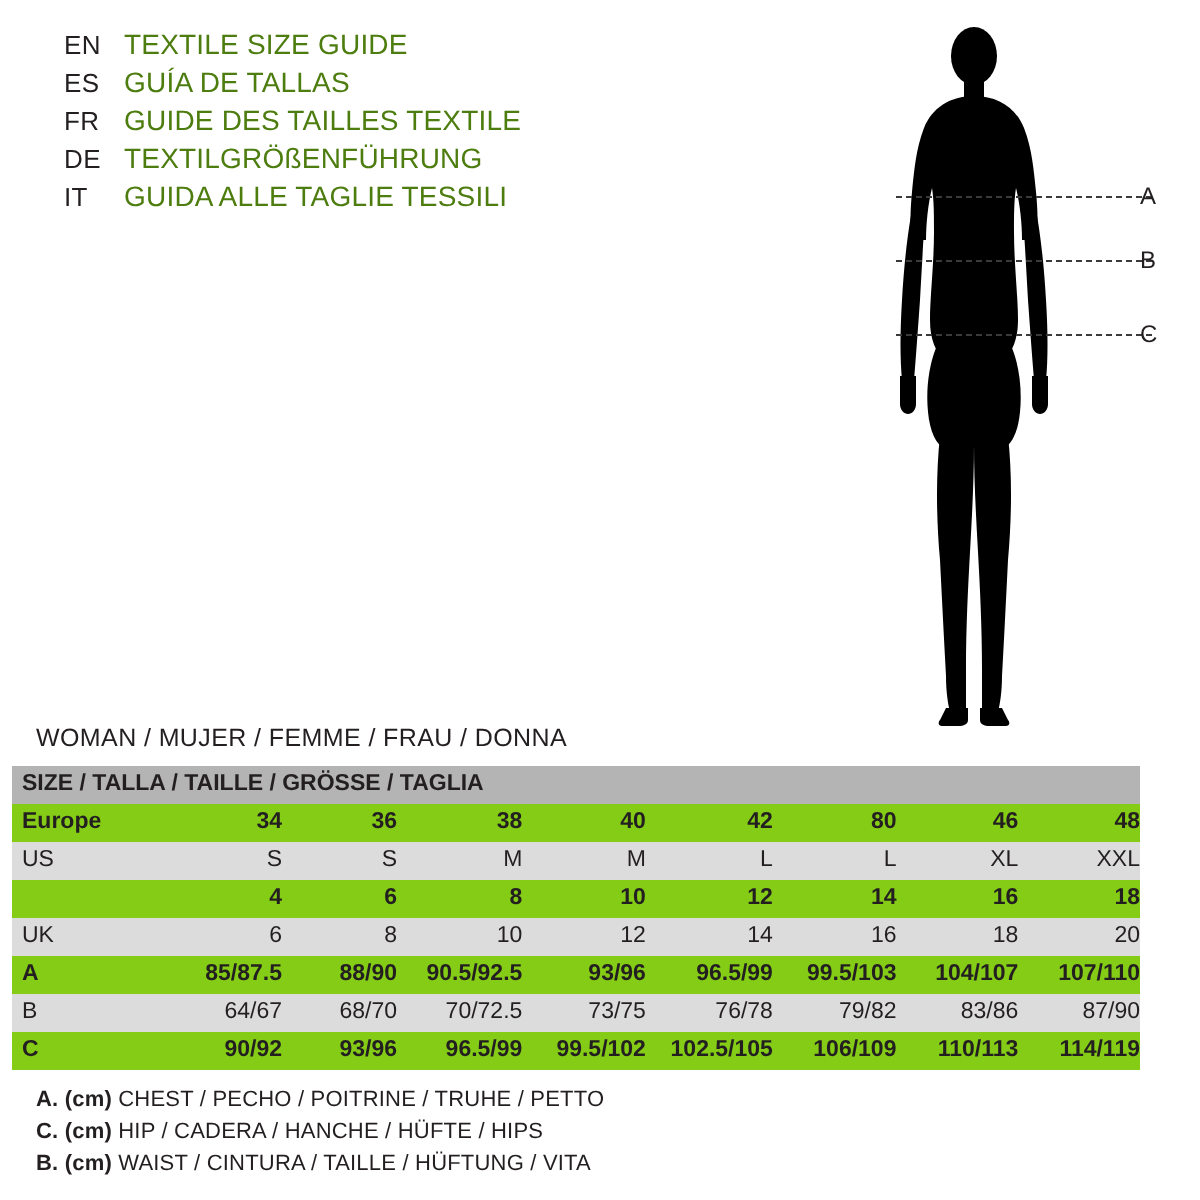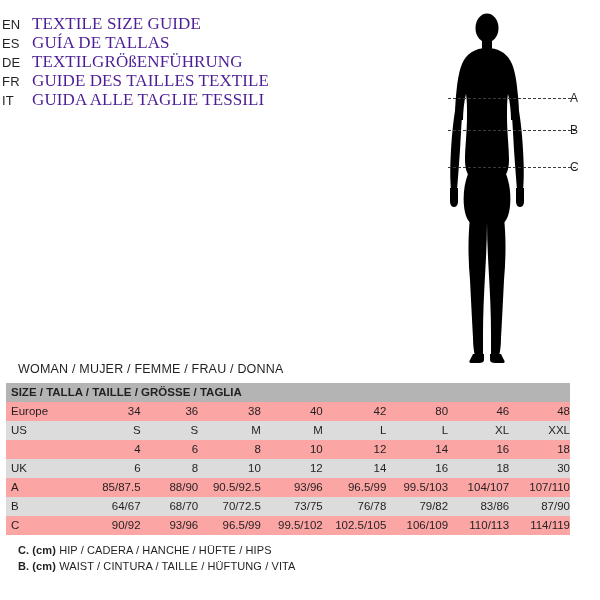--- a/index.html
+++ b/index.html
@@ -14,39 +14,38 @@
     font-family: "Liberation Sans", sans-serif;
     color: #1a1a1a;
     position: relative;
     overflow: hidden;
   }
 
   
   .lang-block {
     position: absolute;
     top: 14px;
-    left: 2px;
+    left: 32px;
     width: 300px;
   }
   .lang-row {
     display: flex;
     align-items: baseline;
     height: 19px;
   }
   .lang-code {
     width: 30px;
     font-size: 13px;
     color: #231f20;
     letter-spacing: .2px;
   }
   .lang-text {
-    font-size: 17px;
-    color: #4c1d95;
+    font-size: 14px;
+    color: #4d7c0f;
     letter-spacing: .1px;
-    font-family: Liberation Serif, serif;
   }
 
   
   .figure-wrap {
     position: absolute;
     top: 8px;
     left: 420px;
     width: 170px;
     height: 360px;
   }
@@ -89,21 +88,21 @@
     height: 19px;
     line-height: 15px;
   }
   .row-head td {
     background: #b4b4b4;
     font-weight: bold;
     font-size: 11.5px;
     padding-left: 5px;
   }
   .row-shade td { background: #dcdcdc; margin-top: 26px; }
-  .row-plain td { background: #fca5a5; }
+  .row-plain td { background: #84cc16; font-weight: bold; }
   .col-label {
     width: 86px;
     padding-left: 5px !important;
     text-align: left;
   }
   .cell { text-align: right; width: 68px; }
 
   
   .footnotes {
     position: absolute;
@@ -125,26 +124,26 @@
 <div class="lang-block">
   <div class="lang-row">
     <span class="lang-code">EN</span>
     <span class="lang-text">TEXTILE SIZE GUIDE</span>
   </div>
   <div class="lang-row">
     <span class="lang-code">ES</span>
     <span class="lang-text">GUÍA DE TALLAS</span>
   </div>
   <div class="lang-row">
+    <span class="lang-code">FR</span>
+    <span class="lang-text">GUIDE DES TAILLES TEXTILE</span>
+  </div>
+  <div class="lang-row">
     <span class="lang-code">DE</span>
     <span class="lang-text">TEXTILGRÖßENFÜHRUNG</span>
-  </div>
-  <div class="lang-row">
-    <span class="lang-code">FR</span>
-    <span class="lang-text">GUIDE DES TAILLES TEXTILE</span>
   </div>
   <div class="lang-row">
     <span class="lang-code">IT</span>
     <span class="lang-text">GUIDA ALLE TAGLIE TESSILI</span>
   </div>
 </div>
 
 <div class="figure-wrap">
   <svg class="figure-svg" width="170" height="360" viewBox="0 0 170 360">
     <g fill="#000000">
@@ -275,21 +274,21 @@
 
     <tr class="row-shade">
       <td class="col-label">UK</td>
       <td class="cell">6</td>
       <td class="cell">8</td>
       <td class="cell">10</td>
       <td class="cell">12</td>
       <td class="cell">14</td>
       <td class="cell">16</td>
       <td class="cell">18</td>
-      <td class="cell">30</td>
+      <td class="cell">20</td>
     </tr>
 
     <tr class="row-plain">
       <td class="col-label">A</td>
       <td class="cell">85/87.5</td>
       <td class="cell">88/90</td>
       <td class="cell">90.5/92.5</td>
       <td class="cell">93/96</td>
       <td class="cell">96.5/99</td>
       <td class="cell">99.5/103</td>
@@ -318,20 +317,24 @@
       <td class="cell">102.5/105</td>
       <td class="cell">106/109</td>
       <td class="cell">110/113</td>
       <td class="cell">114/119</td>
     </tr>
   </tbody>
 </table>
 
 <div class="footnotes">
   <div class="footnote">
+    <b>A. (cm)</b>
+    <span>CHEST / PECHO / POITRINE / TRUHE / PETTO</span>
+  </div>
+  <div class="footnote">
     <b>C. (cm)</b>
     <span>HIP / CADERA / HANCHE / HÜFTE / HIPS</span>
   </div>
   <div class="footnote">
     <b>B. (cm)</b>
     <span>WAIST / CINTURA / TAILLE / HÜFTUNG / VITA</span>
   </div>
 </div>
 
 </body></html>

